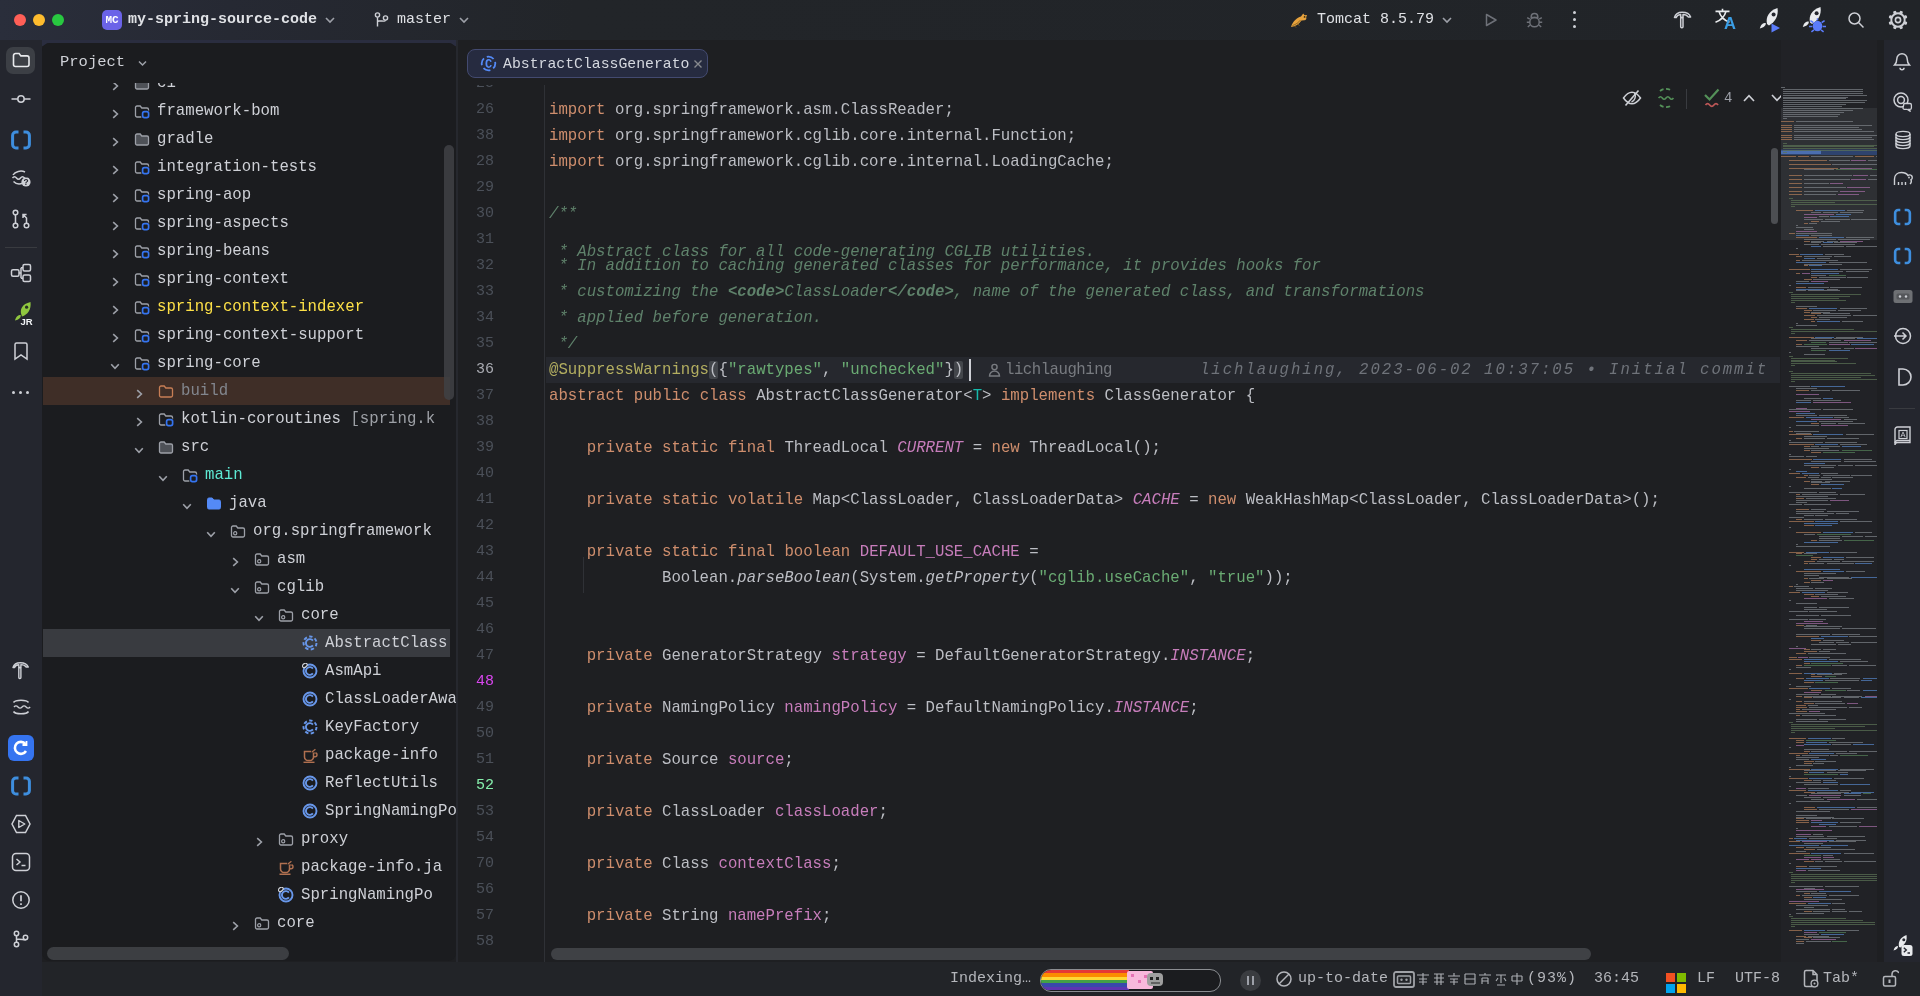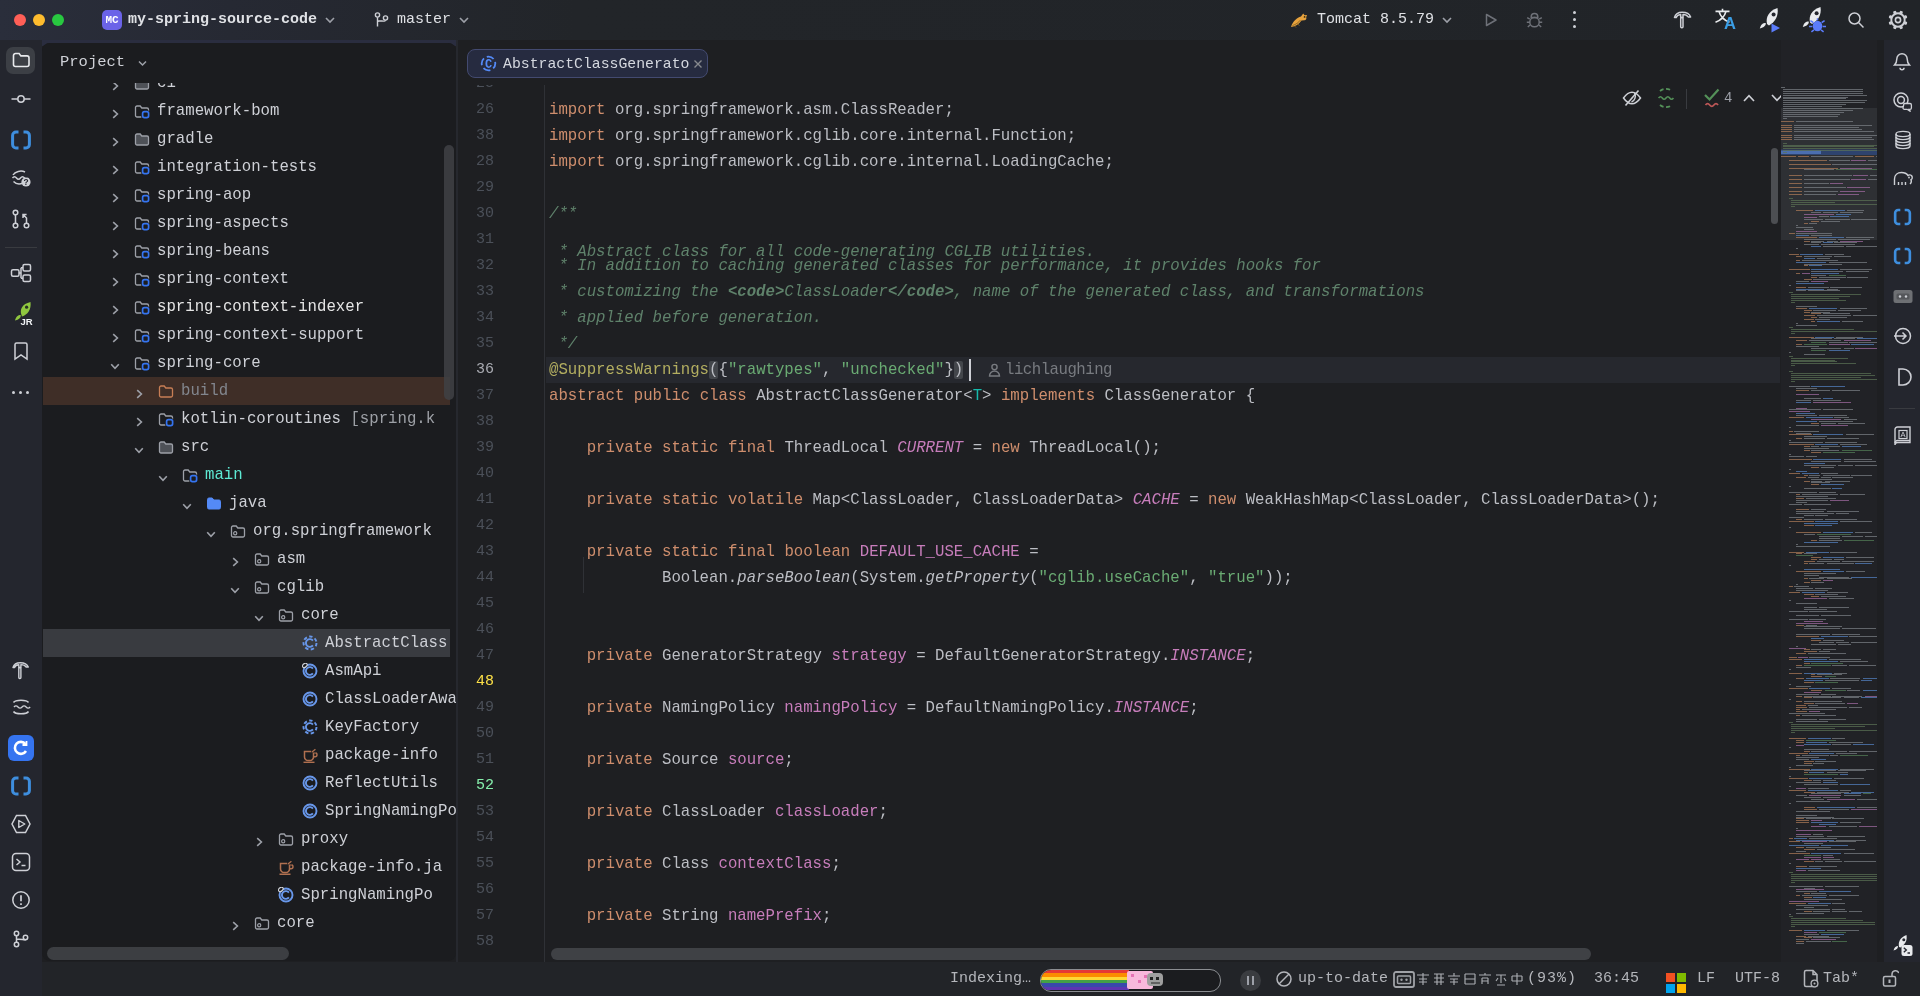--- a/index.html
+++ b/index.html
@@ -258,21 +258,21 @@
           </svg></div>
 <div style="position:absolute;left:115px;top:225px;height:28px;line-height:28px;color:#CED0D6;white-space:pre">spring-context</div>
 <div style="position:absolute;left:68px;top:262px;width:10px;height:10px"><svg width="10" height="10" viewBox="0 0 10 10" style="transform:rotate(0deg)">
             <path d="M3.2 1.2 L7.4 5 L3.2 8.8" fill="none" stroke="#9DA0A8" stroke-width="1.6"></path>
           </svg></div>
 <div style="position:absolute;left:92px;top:259px;width:16px;height:16px"><svg width="16" height="16" viewBox="0 0 16 16">
             <path d="M1.5 4.5 a1.5 1.5 0 0 1 1.5-1.5 h3.2 l1.6 2 h5.2 a1.5 1.5 0 0 1 1.5 1.5 v6 a1.5 1.5 0 0 1-1.5 1.5 h-10 a1.5 1.5 0 0 1-1.5-1.5 z" fill="none" stroke="#9DA0A8" stroke-width="1.3"></path>
             <rect x="7.2" y="7.2" width="8.8" height="8.8" rx="2.6" fill="#1b1c1f"></rect>
             <rect x="8.6" y="8.6" width="6" height="6" rx="1.9" fill="none" stroke="#3574F0" stroke-width="1.7"></rect>
           </svg></div>
-<div style="position:absolute;left:115px;top:253px;height:28px;line-height:28px;color:#e5e5e5;white-space:pre">spring-context-indexer</div>
+<div style="position:absolute;left:115px;top:253px;height:28px;line-height:28px;color:#fde047;white-space:pre">spring-context-indexer</div>
 <div style="position:absolute;left:68px;top:290px;width:10px;height:10px"><svg width="10" height="10" viewBox="0 0 10 10" style="transform:rotate(0deg)">
             <path d="M3.2 1.2 L7.4 5 L3.2 8.8" fill="none" stroke="#9DA0A8" stroke-width="1.6"></path>
           </svg></div>
 <div style="position:absolute;left:92px;top:287px;width:16px;height:16px"><svg width="16" height="16" viewBox="0 0 16 16">
             <path d="M1.5 4.5 a1.5 1.5 0 0 1 1.5-1.5 h3.2 l1.6 2 h5.2 a1.5 1.5 0 0 1 1.5 1.5 v6 a1.5 1.5 0 0 1-1.5 1.5 h-10 a1.5 1.5 0 0 1-1.5-1.5 z" fill="none" stroke="#9DA0A8" stroke-width="1.3"></path>
             <rect x="7.2" y="7.2" width="8.8" height="8.8" rx="2.6" fill="#1b1c1f"></rect>
             <rect x="8.6" y="8.6" width="6" height="6" rx="1.9" fill="none" stroke="#3574F0" stroke-width="1.7"></rect>
           </svg></div>
 <div style="position:absolute;left:115px;top:281px;height:28px;line-height:28px;color:#CED0D6;white-space:pre">spring-context-support</div>
 <div style="position:absolute;left:68px;top:318px;width:10px;height:10px"><svg width="10" height="10" viewBox="0 0 10 10" style="transform:rotate(90deg)">
@@ -476,28 +476,28 @@
 <div style="position:absolute;top:324px;right:0;height:26px;line-height:26px;color:#4B5059">38</div>
 <div style="position:absolute;top:350px;right:0;height:26px;line-height:26px;color:#4B5059">39</div>
 <div style="position:absolute;top:376px;right:0;height:26px;line-height:26px;color:#4B5059">40</div>
 <div style="position:absolute;top:402px;right:0;height:26px;line-height:26px;color:#4B5059">41</div>
 <div style="position:absolute;top:428px;right:0;height:26px;line-height:26px;color:#4B5059">42</div>
 <div style="position:absolute;top:454px;right:0;height:26px;line-height:26px;color:#4B5059">43</div>
 <div style="position:absolute;top:480px;right:0;height:26px;line-height:26px;color:#4B5059">44</div>
 <div style="position:absolute;top:506px;right:0;height:26px;line-height:26px;color:#4B5059">45</div>
 <div style="position:absolute;top:532px;right:0;height:26px;line-height:26px;color:#4B5059">46</div>
 <div style="position:absolute;top:558px;right:0;height:26px;line-height:26px;color:#4B5059">47</div>
-<div style="position:absolute;top:584px;right:0;height:26px;line-height:26px;color:#fde047">48</div>
+<div style="position:absolute;top:584px;right:0;height:26px;line-height:26px;color:#d946ef">48</div>
 <div style="position:absolute;top:610px;right:0;height:26px;line-height:26px;color:#4B5059">49</div>
 <div style="position:absolute;top:636px;right:0;height:26px;line-height:26px;color:#4B5059">50</div>
 <div style="position:absolute;top:662px;right:0;height:26px;line-height:26px;color:#4B5059">51</div>
 <div style="position:absolute;top:688px;right:0;height:26px;line-height:26px;color:#86efac">52</div>
 <div style="position:absolute;top:714px;right:0;height:26px;line-height:26px;color:#4B5059">53</div>
 <div style="position:absolute;top:740px;right:0;height:26px;line-height:26px;color:#4B5059">54</div>
-<div style="position:absolute;top:766px;right:0;height:26px;line-height:26px;color:#4B5059">55</div>
+<div style="position:absolute;top:766px;right:0;height:26px;line-height:26px;color:#4B5059">70</div>
 <div style="position:absolute;top:792px;right:0;height:26px;line-height:26px;color:#4B5059">56</div>
 <div style="position:absolute;top:818px;right:0;height:26px;line-height:26px;color:#4B5059">57</div>
 <div style="position:absolute;top:844px;right:0;height:26px;line-height:26px;color:#4B5059">58</div>
     </div>
   </div>
   <div class="abs" style="left:86px;top:45px;width:1px;height:877px;background:#2F3136"></div>
 
   <div class="abs" style="left:91px;top:45px;width:1330px;height:877px;font-size:15.7px;color:#BCBEC4;overflow:hidden">
     <div style="position:relative">
       <div style="position:absolute;left:0;top:12px;height:26px;line-height:26px;white-space:pre"><span style="color:#CF8E6D">import</span> org.springframework.asm.ClassReader;</div>
@@ -527,20 +527,21 @@
   <div class="abs" style="left:125px;top:517px;width:1px;height:36px;background:#2F3136"></div>
 
   <div class="abs" style="left:511px;top:319px;width:2px;height:22px;background:#CED0D6"></div>
 
   <svg class="abs" style="left:529px;top:322px" width="15" height="16" viewBox="0 0 15 16">
     <circle cx="7.5" cy="5" r="2.6" fill="none" stroke="#787B80" stroke-width="1.4"></circle>
     <path d="M2.5 14 a5 5 0 0 1 10 0 z" fill="none" stroke="#787B80" stroke-width="1.4"></path>
   </svg>
   <div class="abs" style="left:547px;top:317px;height:26px;line-height:26px;color:#787B80;font-size:15.7px;letter-spacing:-0.5px">lichlaughing</div>
 
+  <div class="abs" style="left:742px;top:317px;height:26px;line-height:26px;color:#6F737A;font-size:15.7px;font-style:italic;letter-spacing:1.95px;white-space:pre">lichlaughing, 2023-06-02 10:37:05 • Initial commit</div>
 
   <svg class="abs" style="left:1163px;top:48px" width="22" height="20" viewBox="0 0 22 20">
     <path d="M2.5 10 C5.5 5.8 9 4.2 11 4.2 C13 4.2 16.5 5.8 19.5 10 C16.5 14.2 13 15.8 11 15.8 C9 15.8 5.5 14.2 2.5 10 z" fill="none" stroke="#CED0D6" stroke-width="1.5"></path>
     <path d="M13.5 5 C15.5 8.5 13.5 13 10.5 14" fill="none" stroke="#CED0D6" stroke-width="1.4"></path>
     <path d="M4.5 17.5 L17.5 2.5" stroke="#CED0D6" stroke-width="1.6"></path>
   </svg>
   <svg class="abs" style="left:1197px;top:47px" width="22" height="22" viewBox="0 0 22 22">
     <path d="M5 4 A9.5 9.5 0 0 1 17 4 M5 18 A9.5 9.5 0 0 0 17 18" fill="none" stroke="#549159" stroke-width="1.8" stroke-dasharray="4 2.4"></path>
     <path d="M3.6 11 q1.85 -2.4 3.7 0 t3.7 0 t3.7 0 t3.7 0" fill="none" stroke="#549159" stroke-width="1.6"></path>
   </svg>

